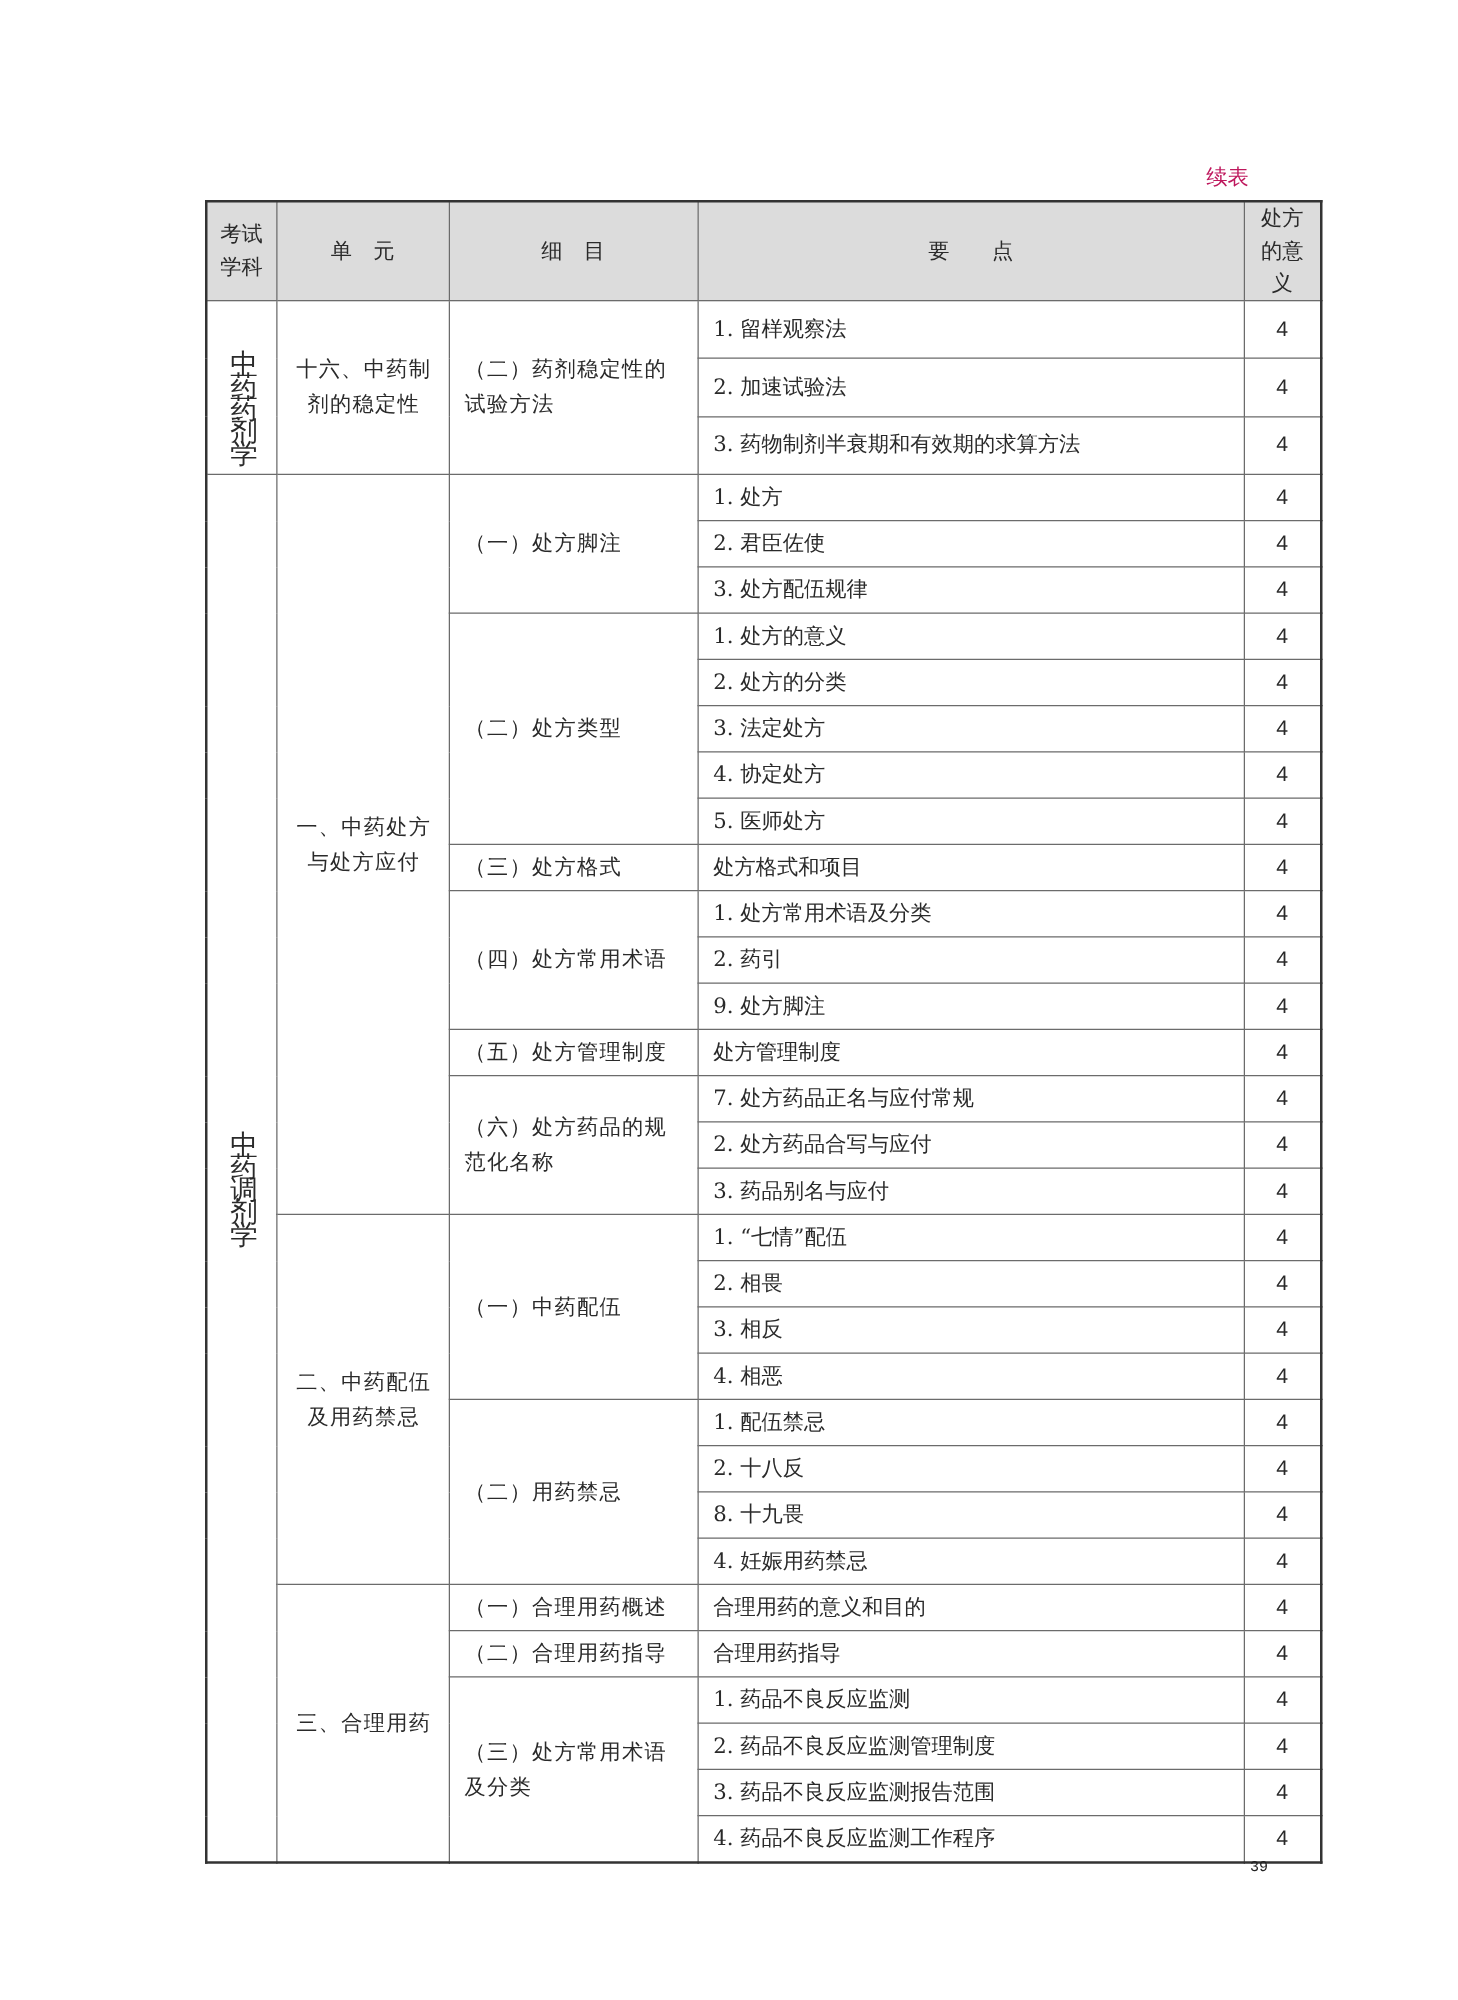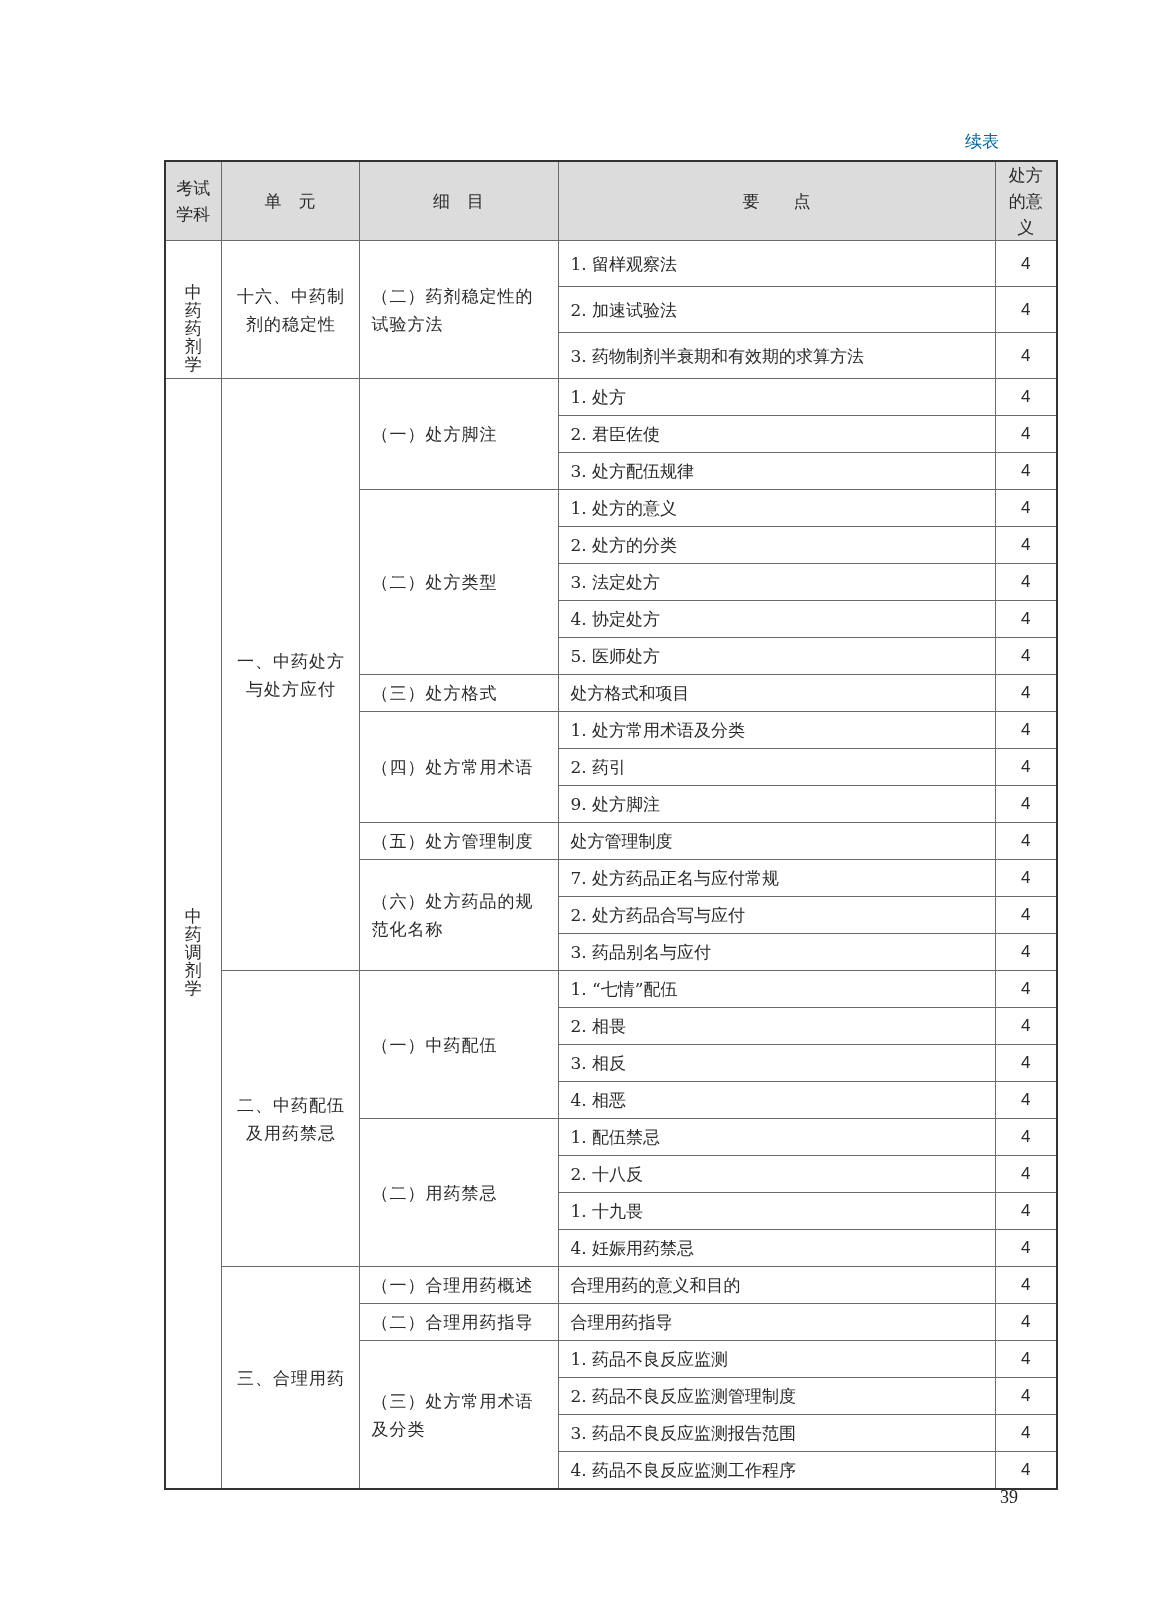--- a/index.html
+++ b/index.html
@@ -1,17 +1,17 @@
 <!DOCTYPE html>
 <html><head>
   <meta charset="utf-8">
   <style>
     html, body { margin: 0; padding: 0; background: #ffffff; }
     body { width: 1166px; height: 1600px; position: relative; font-family: "DejaVu Serif", "Liberation Serif", serif; color: #2a2a2a; }
-    .continued { position: absolute; left: 965px; top: 130px; font-size: 17px; color: #0369a1; }
+    .continued { position: absolute; left: 965px; top: 130px; font-size: 17px; color: #be185d; }
     table.outline {
       position: absolute; left: 164px; top: 160px;
       border-collapse: collapse; table-layout: fixed;
       width: 894px;
       border-left: 2px solid #333; border-right: 2px solid #333;
       border-top: 2px solid #333; border-bottom: 2px solid #333;
     }
     table.outline col.c1 { width: 56px; }
     table.outline col.c2 { width: 138px; }
     table.outline col.c3 { width: 199px; }
@@ -20,26 +20,26 @@
     table.outline th, table.outline td {
       border: 1px solid #6b6b6b;
       font-size: 17px; font-weight: normal;
       padding: 0; line-height: 28px;
     }
     table.outline thead th {
       background: #dcdcdc; height: 64px; text-align: center; line-height: 26px;
     }
     table.outline tbody td { height: 36px; }
     td.subject { text-align: center; vertical-align: middle; }
-    td.subject .vert { display: inline-block; width: 18px; line-height: 18px; font-size: 17px; word-break: break-all; margin-top: 42px; }
+    td.subject .vert { display: inline-block; width: 18px; line-height: 18px; font-size: 22px; word-break: break-all; margin-top: 42px; }
     td.unit { padding: 0 10px 0 12px !important; vertical-align: middle; line-height: 28px !important; letter-spacing: 1px; text-align: center; }
     td.detail { padding: 0 10px 0 12px !important; vertical-align: middle; line-height: 28px !important; letter-spacing: 1px; }
     td.point { padding-left: 12px !important; }
     td.score { text-align: center; font-family: "Liberation Sans", sans-serif; }
-    .page-number { position: absolute; left: 1000px; top: 1487px; font-family: Liberation Serif, serif; font-size: 18px; color: #222; }
+    .page-number { position: absolute; left: 1000px; top: 1487px; font-family: Liberation Mono, monospace; font-size: 12px; color: #222; }
   </style>
 </head>
 <body>
 
 <div class="continued">续表</div>
 
 <table class="outline">
   <colgroup>
     <col class="c1">
       <col class="c2">
@@ -165,21 +165,21 @@
       <tr>
         <td class="detail" rowspan="4">（二）用药禁忌</td>
         <td class="point">1. 配伍禁忌</td>
         <td class="score">4</td>
       </tr>
       <tr>
         <td class="point">2. 十八反</td>
         <td class="score">4</td>
       </tr>
       <tr>
-        <td class="point">1. 十九畏</td>
+        <td class="point">8. 十九畏</td>
         <td class="score">4</td>
       </tr>
       <tr>
         <td class="point">4. 妊娠用药禁忌</td>
         <td class="score">4</td>
       </tr>
       <tr>
         <td class="unit" rowspan="6">三、合理用药</td>
         <td class="detail" rowspan="1">（一）合理用药概述</td>
         <td class="point">合理用药的意义和目的</td>

